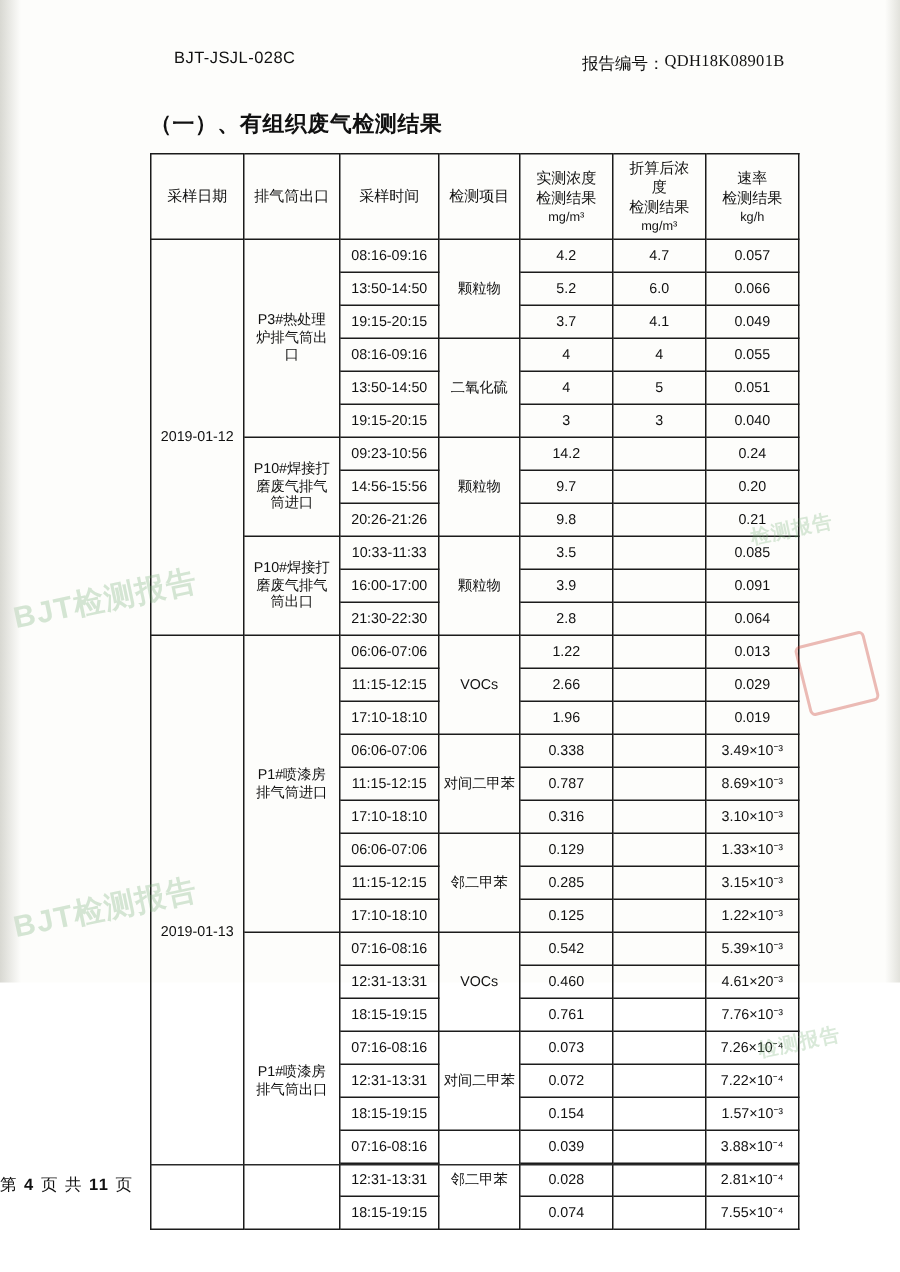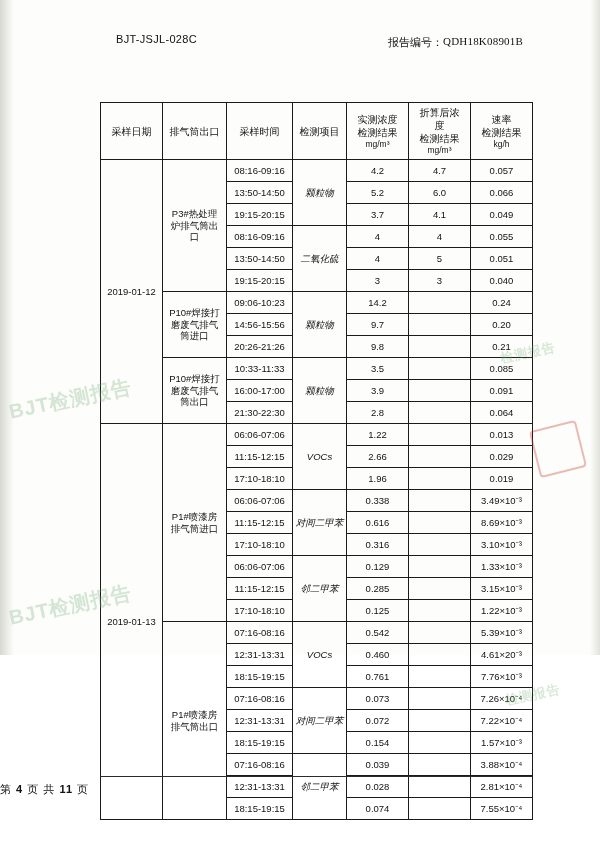--- a/index.html
+++ b/index.html
@@ -106,21 +106,21 @@
   }
   td.h-date { font-size: 10px; }
   td.point {
     font-size: 10px;
     line-height: 1.5;
     padding: 0 3px;
     text-align: left;
     margin-left: 36px;
   }
   td.time { font-size: 10px; height: 21px; }
-  td.item { font-size: 10px; font-style: italic; }
+  td.item { font-size: 10px; }
   td.num { font-size: 10px; }
   .unit { font-size: 8.5px; }
 
   .footer {
     position: absolute;
     left: 0;
     top: 782px;
     width: 100%;
     text-align: left;
     font-size: 11px;
@@ -170,20 +170,21 @@
 <body>
 
 <div class="page">
 
   <div class="hdr">
     <div class="doc-code">BJT-JSJL-028C</div>
     <div class="rep-label">报告编号：</div>
     <div class="rep-no">QDH18K08901B</div>
   </div>
 
+  <div class="section-title">（一）、有组织废气检测结果</div>
 
   <table class="data">
     <colgroup>
       <col style="width:62px">
       <col style="width:64px">
       <col style="width:66px">
       <col style="width:54px">
       <col style="width:62px">
       <col style="width:62px">
       <col style="width:62px">
@@ -256,21 +257,21 @@
           <td class="num">3</td>
           <td class="num">3</td>
           <td class="num">0.040</td>
         </tr>
         <tr>
           <td class="point" rowspan="3">
             <div>P10#焊接打</div>
             <div>磨废气排气</div>
             <div>筒进口</div>
           </td>
-          <td class="time">09:06-10:23</td>
+          <td class="time">09:23-10:56</td>
           <td class="item" rowspan="3">颗粒物</td>
           <td class="num">14.2</td>
           <td class="num"></td>
           <td class="num">0.24</td>
         </tr>
         <tr>
           <td class="time">14:56-15:56</td>
           <td class="num">9.7</td>
           <td class="num"></td>
           <td class="num">0.20</td>
@@ -331,21 +332,21 @@
         </tr>
         <tr>
           <td class="time">06:06-07:06</td>
           <td class="item" rowspan="3">对间二甲苯</td>
           <td class="num">0.338</td>
           <td class="num"></td>
           <td class="num">3.49×10⁻³</td>
         </tr>
         <tr>
           <td class="time">11:15-12:15</td>
-          <td class="num">0.616</td>
+          <td class="num">0.787</td>
           <td class="num"></td>
           <td class="num">8.69×10⁻³</td>
         </tr>
         <tr>
           <td class="time">17:10-18:10</td>
           <td class="num">0.316</td>
           <td class="num"></td>
           <td class="num">3.10×10⁻³</td>
         </tr>
         <tr>

